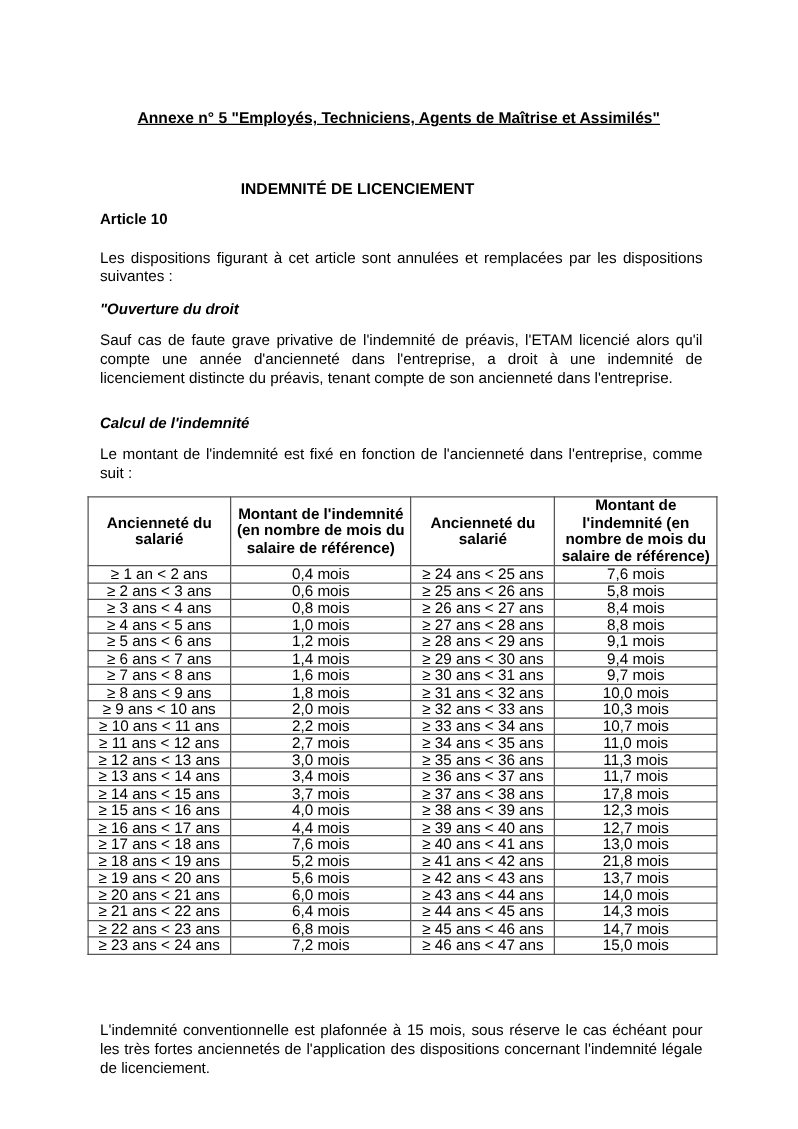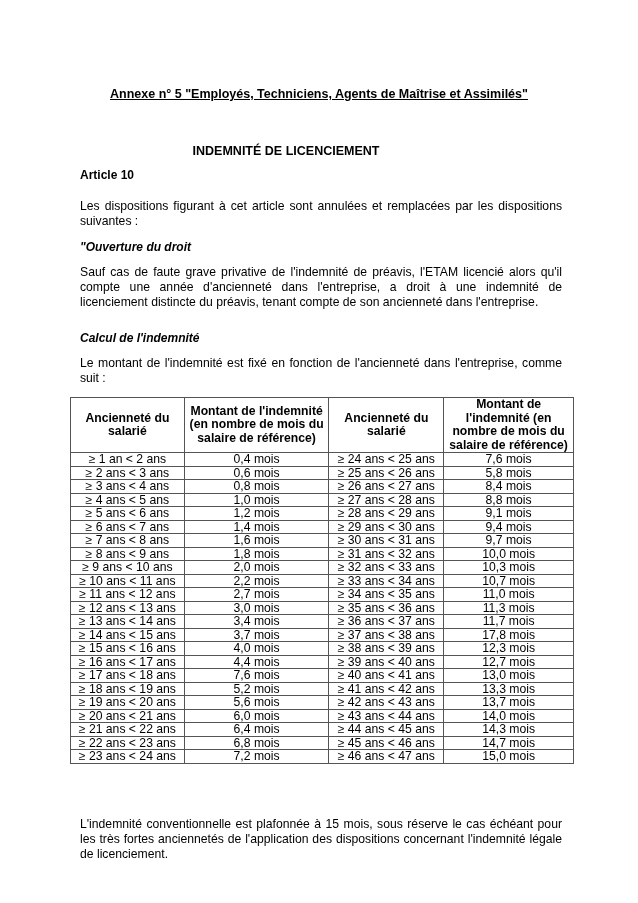--- a/index.html
+++ b/index.html
@@ -160,21 +160,21 @@
       <tr>
         <td>≥ 17 ans &lt; 18 ans</td>
         <td>7,6 mois</td>
         <td>≥ 40 ans &lt; 41 ans</td>
         <td>13,0 mois</td>
       </tr>
       <tr>
         <td>≥ 18 ans &lt; 19 ans</td>
         <td>5,2 mois</td>
         <td>≥ 41 ans &lt; 42 ans</td>
-        <td>13,3 mois</td>
+        <td>21,8 mois</td>
       </tr>
       <tr>
         <td>≥ 19 ans &lt; 20 ans</td>
         <td>5,6 mois</td>
         <td>≥ 42 ans &lt; 43 ans</td>
         <td>13,7 mois</td>
       </tr>
       <tr>
         <td>≥ 20 ans &lt; 21 ans</td>
         <td>6,0 mois</td>

